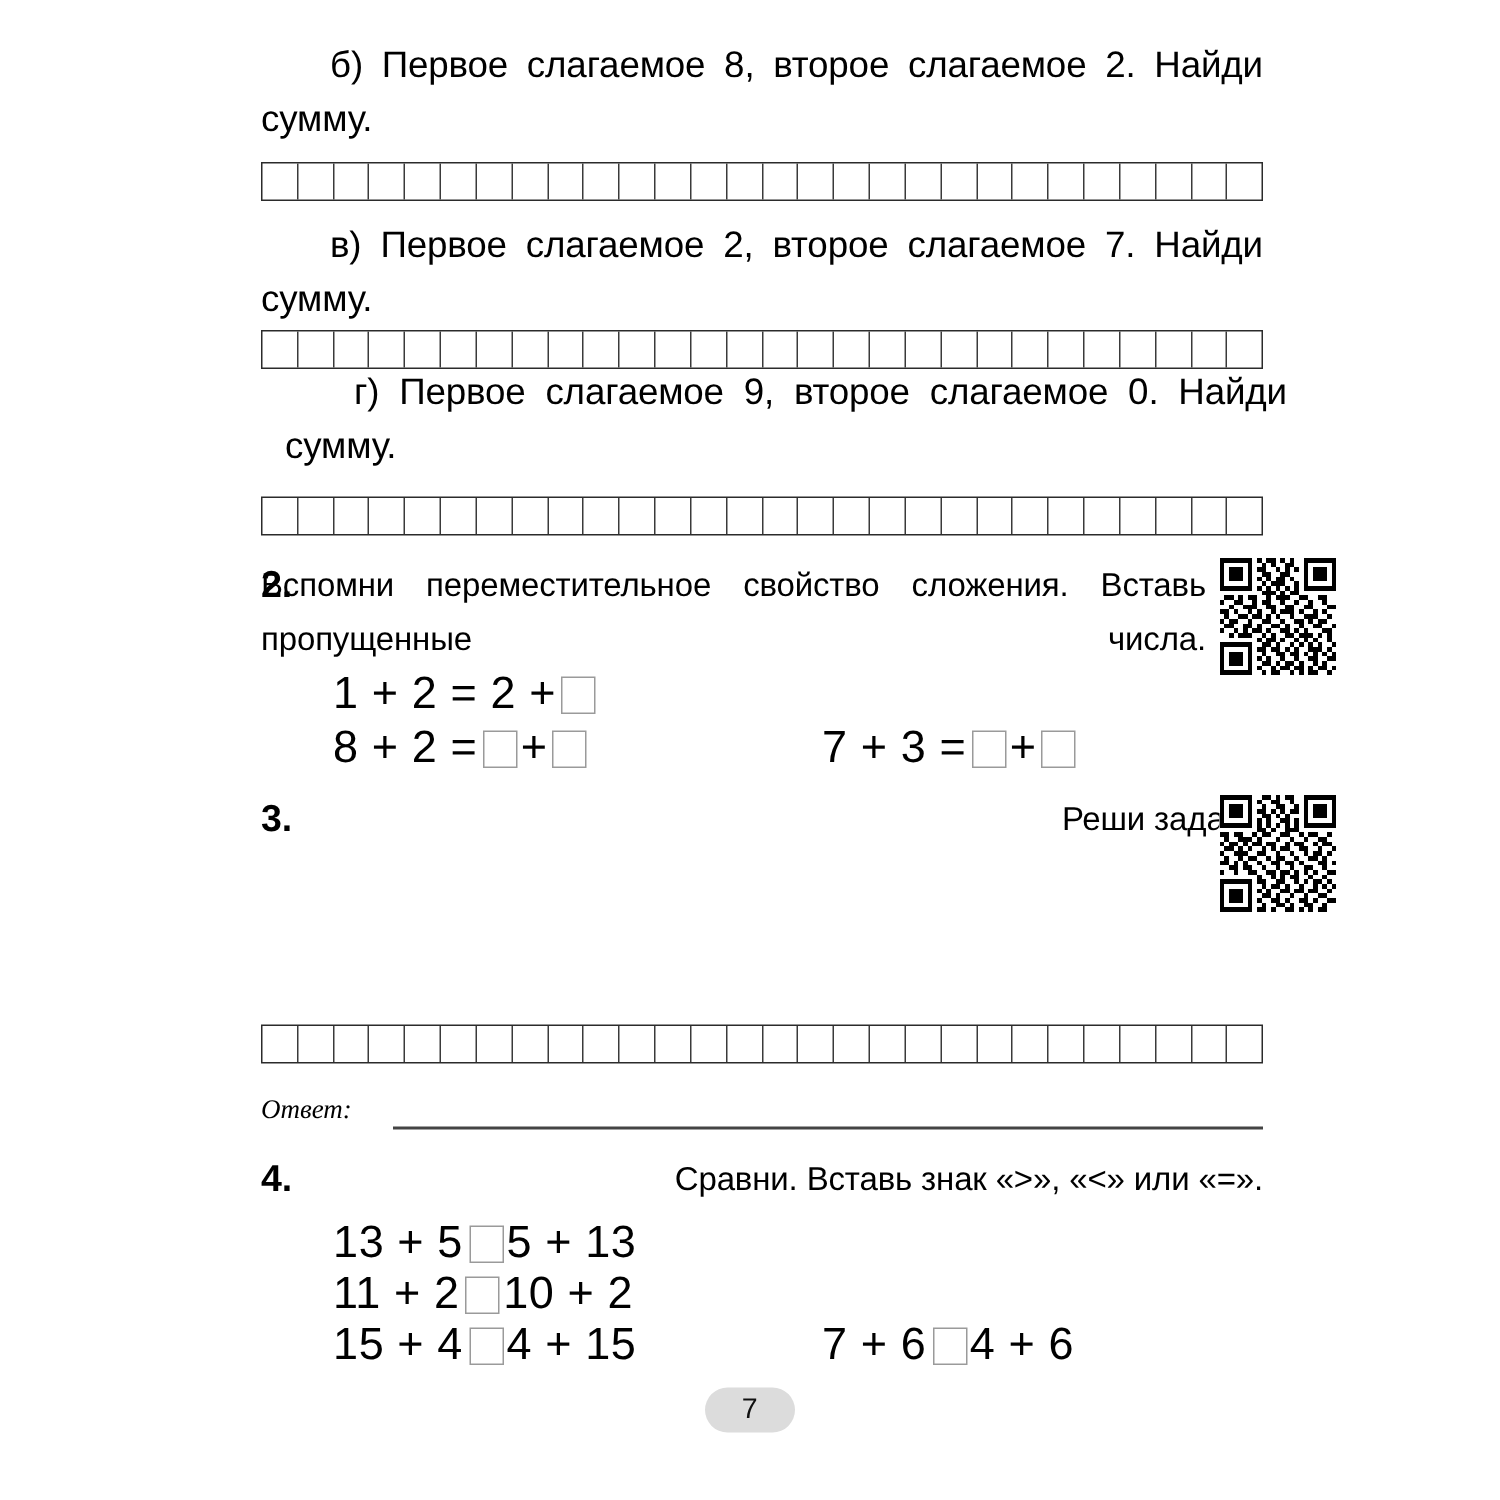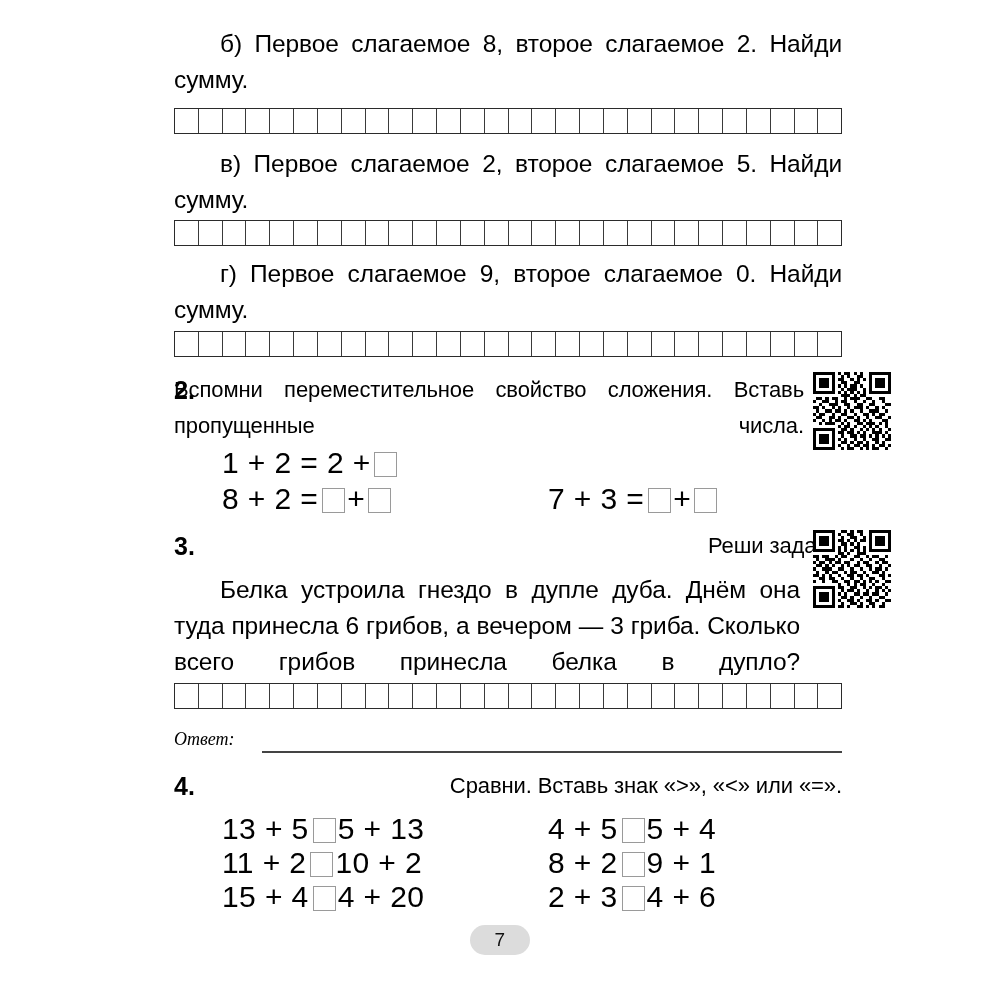--- a/index.html
+++ b/index.html
@@ -188,21 +188,21 @@
       <span class="cell"></span>
       <span class="cell"></span>
       <span class="cell"></span>
       <span class="cell"></span>
       <span class="cell"></span>
       <span class="cell"></span>
       <span class="cell"></span>
       <span class="cell"></span>
     </div>
 
-  <div class="para indent" style="top:146px;">в) Первое слагаемое 2, второе слагаемое 5. Найди сумму.</div>
+  <div class="para indent" style="top:146px;">в) Первое слагаемое 2, второе слагаемое 7. Найди сумму.</div>
   <div class="strip" id="strip2" style="top:220px;">
       <span class="cell"></span>
       <span class="cell"></span>
       <span class="cell"></span>
       <span class="cell"></span>
       <span class="cell"></span>
       <span class="cell"></span>
       <span class="cell"></span>
       <span class="cell"></span>
       <span class="cell"></span>
@@ -220,21 +220,21 @@
       <span class="cell"></span>
       <span class="cell"></span>
       <span class="cell"></span>
       <span class="cell"></span>
       <span class="cell"></span>
       <span class="cell"></span>
       <span class="cell"></span>
       <span class="cell"></span>
     </div>
 
-  <div class="para indent" style="top:256px;">г) Первое слагаемое 9, второе слагаемое 0. Найди сумму.</div>
+  <div class="para indent" style="top:244px;margin-left:16px;">г) Первое слагаемое 9, второе слагаемое 0. Найди сумму.</div>
   <div class="strip" id="strip3" style="top:331px;">
       <span class="cell"></span>
       <span class="cell"></span>
       <span class="cell"></span>
       <span class="cell"></span>
       <span class="cell"></span>
       <span class="cell"></span>
       <span class="cell"></span>
       <span class="cell"></span>
       <span class="cell"></span>
@@ -678,21 +678,20 @@
           <rect x="8" y="24" width="2" height="1"></rect>
           <rect x="11" y="24" width="1" height="1"></rect>
           <rect x="14" y="24" width="2" height="1"></rect>
           <rect x="17" y="24" width="1" height="1"></rect>
           <rect x="19" y="24" width="1" height="1"></rect>
           <rect x="21" y="24" width="2" height="1"></rect>
       </g>
     </svg>
   </div>
 
-  <div class="para indent" style="top:572px; width:626px;">Белка устроила гнездо в дупле дуба. Днём она туда принесла 6 грибов, а вечером — 3 гриба. Сколько всего грибов принесла белка в дупло?</div>
 
   <div class="strip" id="strip4" style="top:683px;">
       <span class="cell"></span>
       <span class="cell"></span>
       <span class="cell"></span>
       <span class="cell"></span>
       <span class="cell"></span>
       <span class="cell"></span>
       <span class="cell"></span>
       <span class="cell"></span>
@@ -728,28 +727,22 @@
     <div class="task-body noj">Сравни. Вставь знак «&gt;», «&lt;» или «=».</div>
   </div>
 
   <div class="eqrow" style="left:222px; top:814px;">
     <span class="tok">13 + 5</span><span class="box tight"></span><span class="tok">5 + 13</span>
   </div>
   <div class="eqrow" style="left:222px; top:848px;">
     <span class="tok">11 + 2</span><span class="box tight"></span><span class="tok">10 + 2</span>
   </div>
   <div class="eqrow" style="left:222px; top:882px;">
-    <span class="tok">15 + 4</span><span class="box tight"></span><span class="tok">4 + 20</span>
-  </div>
-
-  <div class="eqrow" style="left:548px; top:814px;">
-    <span class="tok">4 + 5</span><span class="box tight"></span><span class="tok">5 + 4</span>
-  </div>
-  <div class="eqrow" style="left:548px; top:848px;">
-    <span class="tok">8 + 2</span><span class="box tight"></span><span class="tok">9 + 1</span>
-  </div>
+    <span class="tok">15 + 4</span><span class="box tight"></span><span class="tok">4 + 15</span>
+  </div>
+
   <div class="eqrow" style="left:548px; top:882px;">
-    <span class="tok">2 + 3</span><span class="box tight"></span><span class="tok">4 + 6</span>
+    <span class="tok">7 + 6</span><span class="box tight"></span><span class="tok">4 + 6</span>
   </div>
 
   <div class="pagenum">7</div>
 
 </div>
 
 </body></html>

